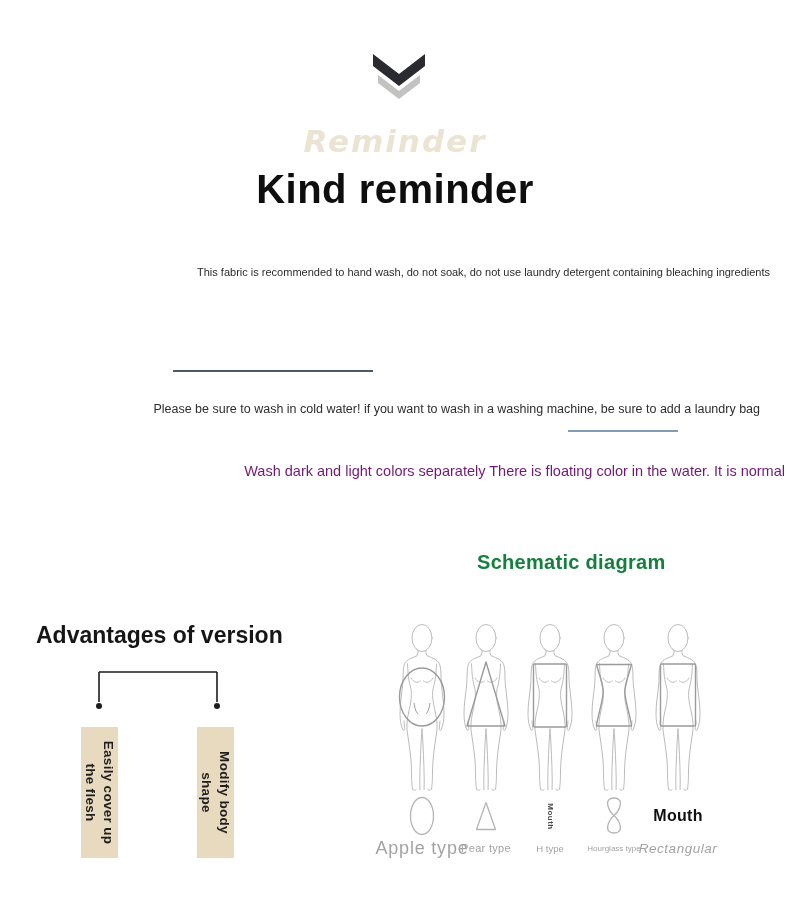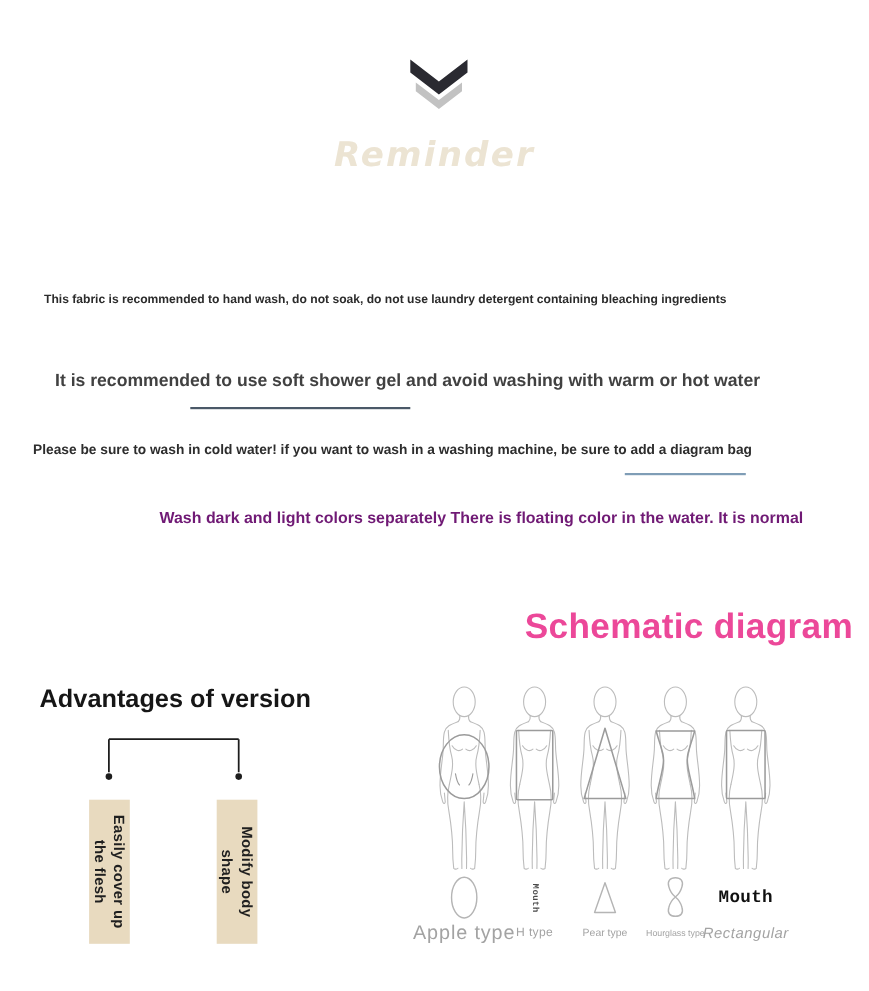--- a/index.html
+++ b/index.html
@@ -7,46 +7,46 @@
           font-family:"Liberation Sans",sans-serif;}
 
   .chevron-wrap{position:absolute;left:370px;top:52px;width:58px;height:50px;}
 
   .script-title{position:absolute;left:0;right:0;top:123px;text-align:center;
     font-family:"DejaVu Sans",sans-serif;font-style:italic;font-weight:600;
     font-size:31px;letter-spacing:2px;color:#ece4d3;}
   .main-title{position:absolute;left:0;right:0;top:167px;text-align:center;
     font-size:40px;font-weight:700;color:#0e0e0e;letter-spacing:0.5px;}
 
-  .care{position:absolute;text-align:left;font-weight:700;}
+  .care{position:absolute;text-align:right;font-weight:400;}
   .care1{left:40px;right:20px;top:266px;font-size:11px;color:#2b2b2b;}
   .care2{left:50px;right:20px;top:338px;font-size:16px;color:#414141;}
   .care3{left:30px;right:30px;top:402px;font-size:12.5px;color:#2d2d2d;}
   .care4{left:145px;right:5px;top:463px;font-size:14.5px;color:#701a75;}
   .ul1{position:absolute;left:173px;top:370px;width:200px;height:2px;background:#4b5968;}
   .ul2{position:absolute;left:568px;top:430px;width:110px;height:2px;background:#7f9db6;}
 
-  .schematic-title{position:absolute;left:477px;top:551px;font-size:32px;
-    font-weight:700;color:#ec4899;letter-spacing:0.3px;text-align:center;}
+  .schematic-title{position:absolute;left:477px;top:551px;font-size:20px;
+    font-weight:700;color:#15803d;letter-spacing:0.3px;text-align:center;}
   .advantages-title{position:absolute;left:36px;top:610px;font-size:23px;
     font-weight:700;color:#161616;margin-top:12px;}
 
   .bracket{position:absolute;left:92px;top:666px;}
 
   .adv-box{position:absolute;top:727px;width:37px;height:131px;background:#e8dabf;}
   .adv-box.b1{left:81px;}
   .adv-box.b2{left:197px;}
   .adv-rot{position:absolute;left:37px;top:0;width:131px;height:37px;
     transform:rotate(90deg);transform-origin:0 0;display:flex;flex-direction:column;
     justify-content:center;text-align:center;font-size:13.5px;font-weight:700;
     color:#1f1f1f;line-height:1.3;letter-spacing:0.3px;}
 
   .types-row{position:absolute;left:390px;top:623px;display:flex;}
   .type-col{width:64px;display:flex;flex-direction:column;align-items:center;}
-  .type-icon{height:46px;display:flex;align-items:center;justify-content:center;margin-top:2px;font-family:Liberation Mono, monospace;}
+  .type-icon{height:46px;display:flex;align-items:center;justify-content:center;margin-top:2px;}
   .type-label{height:18px;display:flex;align-items:center;justify-content:center;
     white-space:nowrap;color:#a3a3a3;}
   .type-col:nth-child(2) .type-label{font-size:18px;letter-spacing:0.8px;}
   .type-col:nth-child(3) .type-label{font-size:11px;letter-spacing:0.3px;}
   .type-col:nth-child(4) .type-label{font-size:9.5px;}
   .type-col:nth-child(5) .type-label{font-size:8px;text-align:right;}
   .type-col:nth-child(6) .type-label{font-size:13.5px;letter-spacing:0.5px;font-style:italic;}
   .icon-mouth-v{transform:rotate(90deg);font-size:8px;font-weight:600;color:#4a4a4a;letter-spacing:0.5px;}
   .icon-mouth-b{font-size:16px;font-weight:700;color:#101010;letter-spacing:0.3px;}
   .defs-holder{position:absolute;width:0;height:0;overflow:hidden;}
@@ -57,25 +57,25 @@
 <div class="canvas">
 
   <div class="chevron-wrap">
     <svg width="58" height="50" viewBox="0 0 58 50">
       <path d="M8,23 L29,39 L50,23 L50,31 L29,47 L8,31 Z" fill="#c2c2c2"></path>
       <path d="M3,2 L29,22 L55,2 L55,14 L29,34 L3,14 Z" fill="#2a2a31"></path>
     </svg>
   </div>
 
   <div class="script-title">Reminder</div>
+  <div class="main-title">Kind reminder</div>
 
   <div class="care care1">This fabric is recommended to hand wash, do not soak, do not use laundry detergent containing bleaching ingredients</div>
-  <div class="care care2">It is recommended to use soft shower gel and avoid washing with warm or hot water</div>
   <div class="ul1"></div>
-  <div class="care care3">Please be sure to wash in cold water! if you want to wash in a washing machine, be sure to add a diagram bag</div>
+  <div class="care care3">Please be sure to wash in cold water! if you want to wash in a washing machine, be sure to add a laundry bag</div>
   <div class="ul2"></div>
   <div class="care care4">Wash dark and light colors separately There is floating color in the water. It is normal</div>
 
   <div class="schematic-title">Schematic diagram</div>
   <div class="advantages-title">Advantages of version</div>
 
   <div class="bracket">
     <svg width="132" height="50" viewBox="0 0 132 50">
       <path d="M7,6 H125 M7,6 V36 M125,6 V36" stroke="#1d1d1d" stroke-width="1.6" fill="none"></path>
       <circle cx="7" cy="40" r="3" fill="#1d1d1d"></circle>
@@ -127,39 +127,39 @@
         <svg width="26" height="40" viewBox="0 0 26 40">
           <ellipse cx="13" cy="20" rx="11.5" ry="18.5" fill="none" stroke="#b5b5b5" stroke-width="1.3"></ellipse>
         </svg>
       </div>
       <div class="type-label">Apple type</div>
     </div>
 
     <div class="type-col">
       <svg width="64" height="168" viewBox="0 0 64 168">
         <use href="#bodyfig" xlink:href="#bodyfig"></use>
-        <rect x="15.5" y="41" width="33" height="63" rx="1" fill="none" stroke="#9b9b9b" stroke-width="1.4"></rect>
-      </svg>
-      <div class="type-icon">
-        <span class="icon-mouth-v">Mouth</span>
-      </div>
-      <div class="type-label">H type</div>
-    </div>
-
-    <div class="type-col">
-      <svg width="64" height="168" viewBox="0 0 64 168">
-        <use href="#bodyfig" xlink:href="#bodyfig"></use>
         <path d="M32,39 L13,103 L51,103 Z" fill="none" stroke="#9b9b9b" stroke-width="1.4" stroke-linejoin="round"></path>
       </svg>
       <div class="type-icon">
         <svg width="24" height="32" viewBox="0 0 24 32">
           <path d="M12,2.5 L2.5,29.5 L21.5,29.5 Z" fill="none" stroke="#b5b5b5" stroke-width="1.3" stroke-linejoin="round"></path>
         </svg>
       </div>
       <div class="type-label">Pear type</div>
+    </div>
+
+    <div class="type-col">
+      <svg width="64" height="168" viewBox="0 0 64 168">
+        <use href="#bodyfig" xlink:href="#bodyfig"></use>
+        <rect x="15.5" y="41" width="33" height="63" rx="1" fill="none" stroke="#9b9b9b" stroke-width="1.4"></rect>
+      </svg>
+      <div class="type-icon">
+        <span class="icon-mouth-v">Mouth</span>
+      </div>
+      <div class="type-label">H type</div>
     </div>
 
     <div class="type-col">
       <svg width="64" height="168" viewBox="0 0 64 168">
         <use href="#bodyfig" xlink:href="#bodyfig"></use>
         <path d="M14.5,41.5 L49.5,41.5 M14.5,103 L49.5,103 M14.5,41.5 C19,58 22,62 21,71 C20,81 16,92 14.5,103 M49.5,41.5 C45,58 42,62 43,71 C44,81 48,92 49.5,103" fill="none" stroke="#9b9b9b" stroke-width="1.4" stroke-linecap="round"></path>
       </svg>
       <div class="type-icon">
         <svg width="22" height="40" viewBox="0 0 22 40">
           <path d="M11,2 C16,2 18.5,5 17,10 C16,14 14,17 11,19.5 C14,22 16,25 17,29 C18.5,34 16,37 11,37 C6,37 3.5,34 5,29 C6,25 8,22 11,19.5 C8,17 6,14 5,10 C3.5,5 6,2 11,2 Z" fill="none" stroke="#b5b5b5" stroke-width="1.3"></path>

